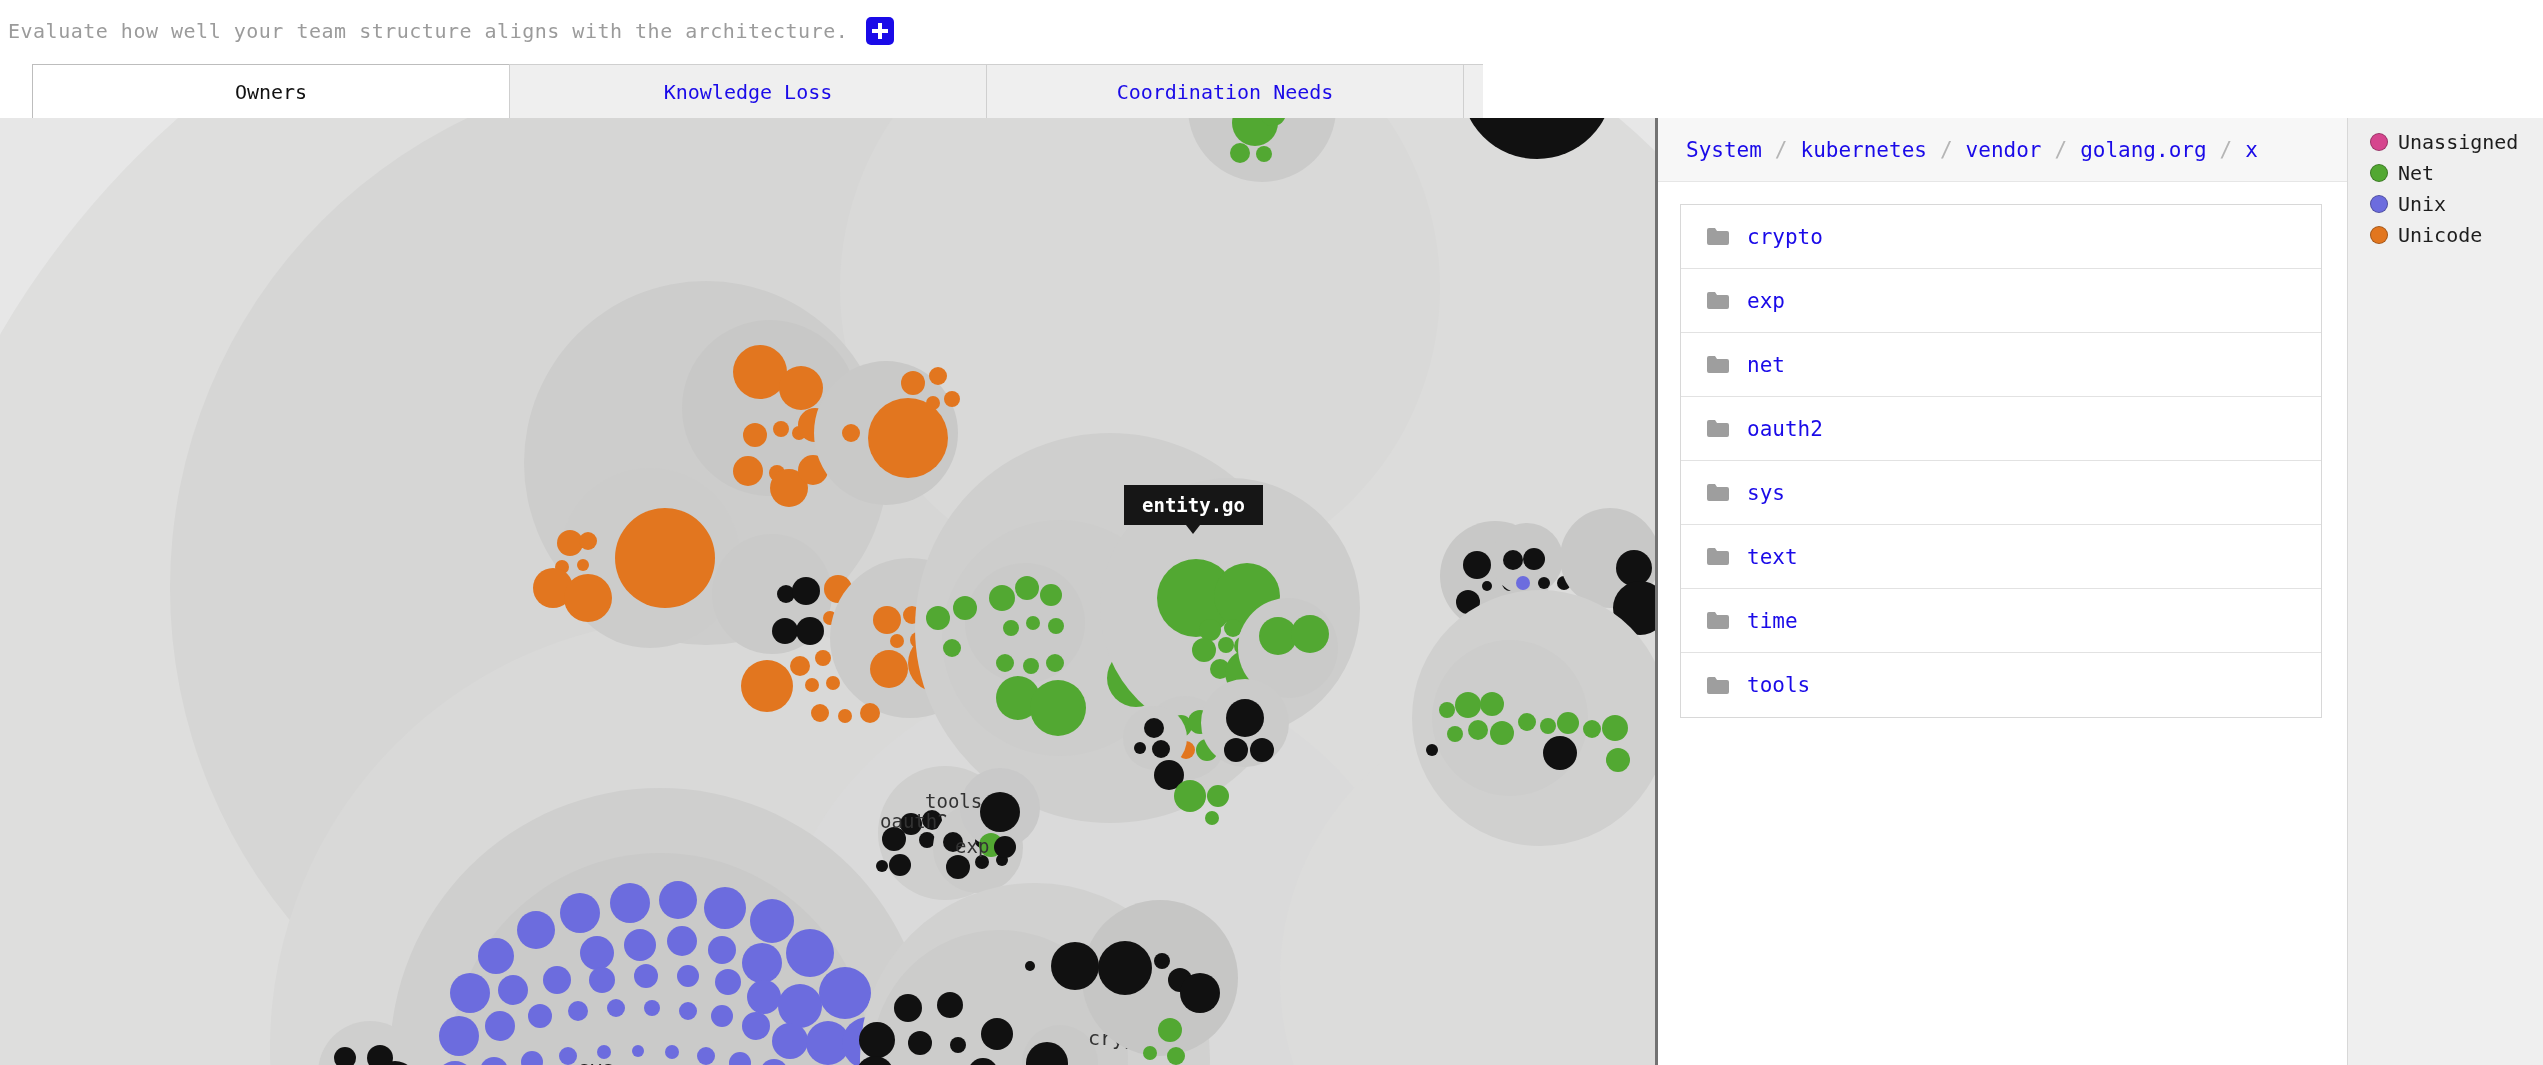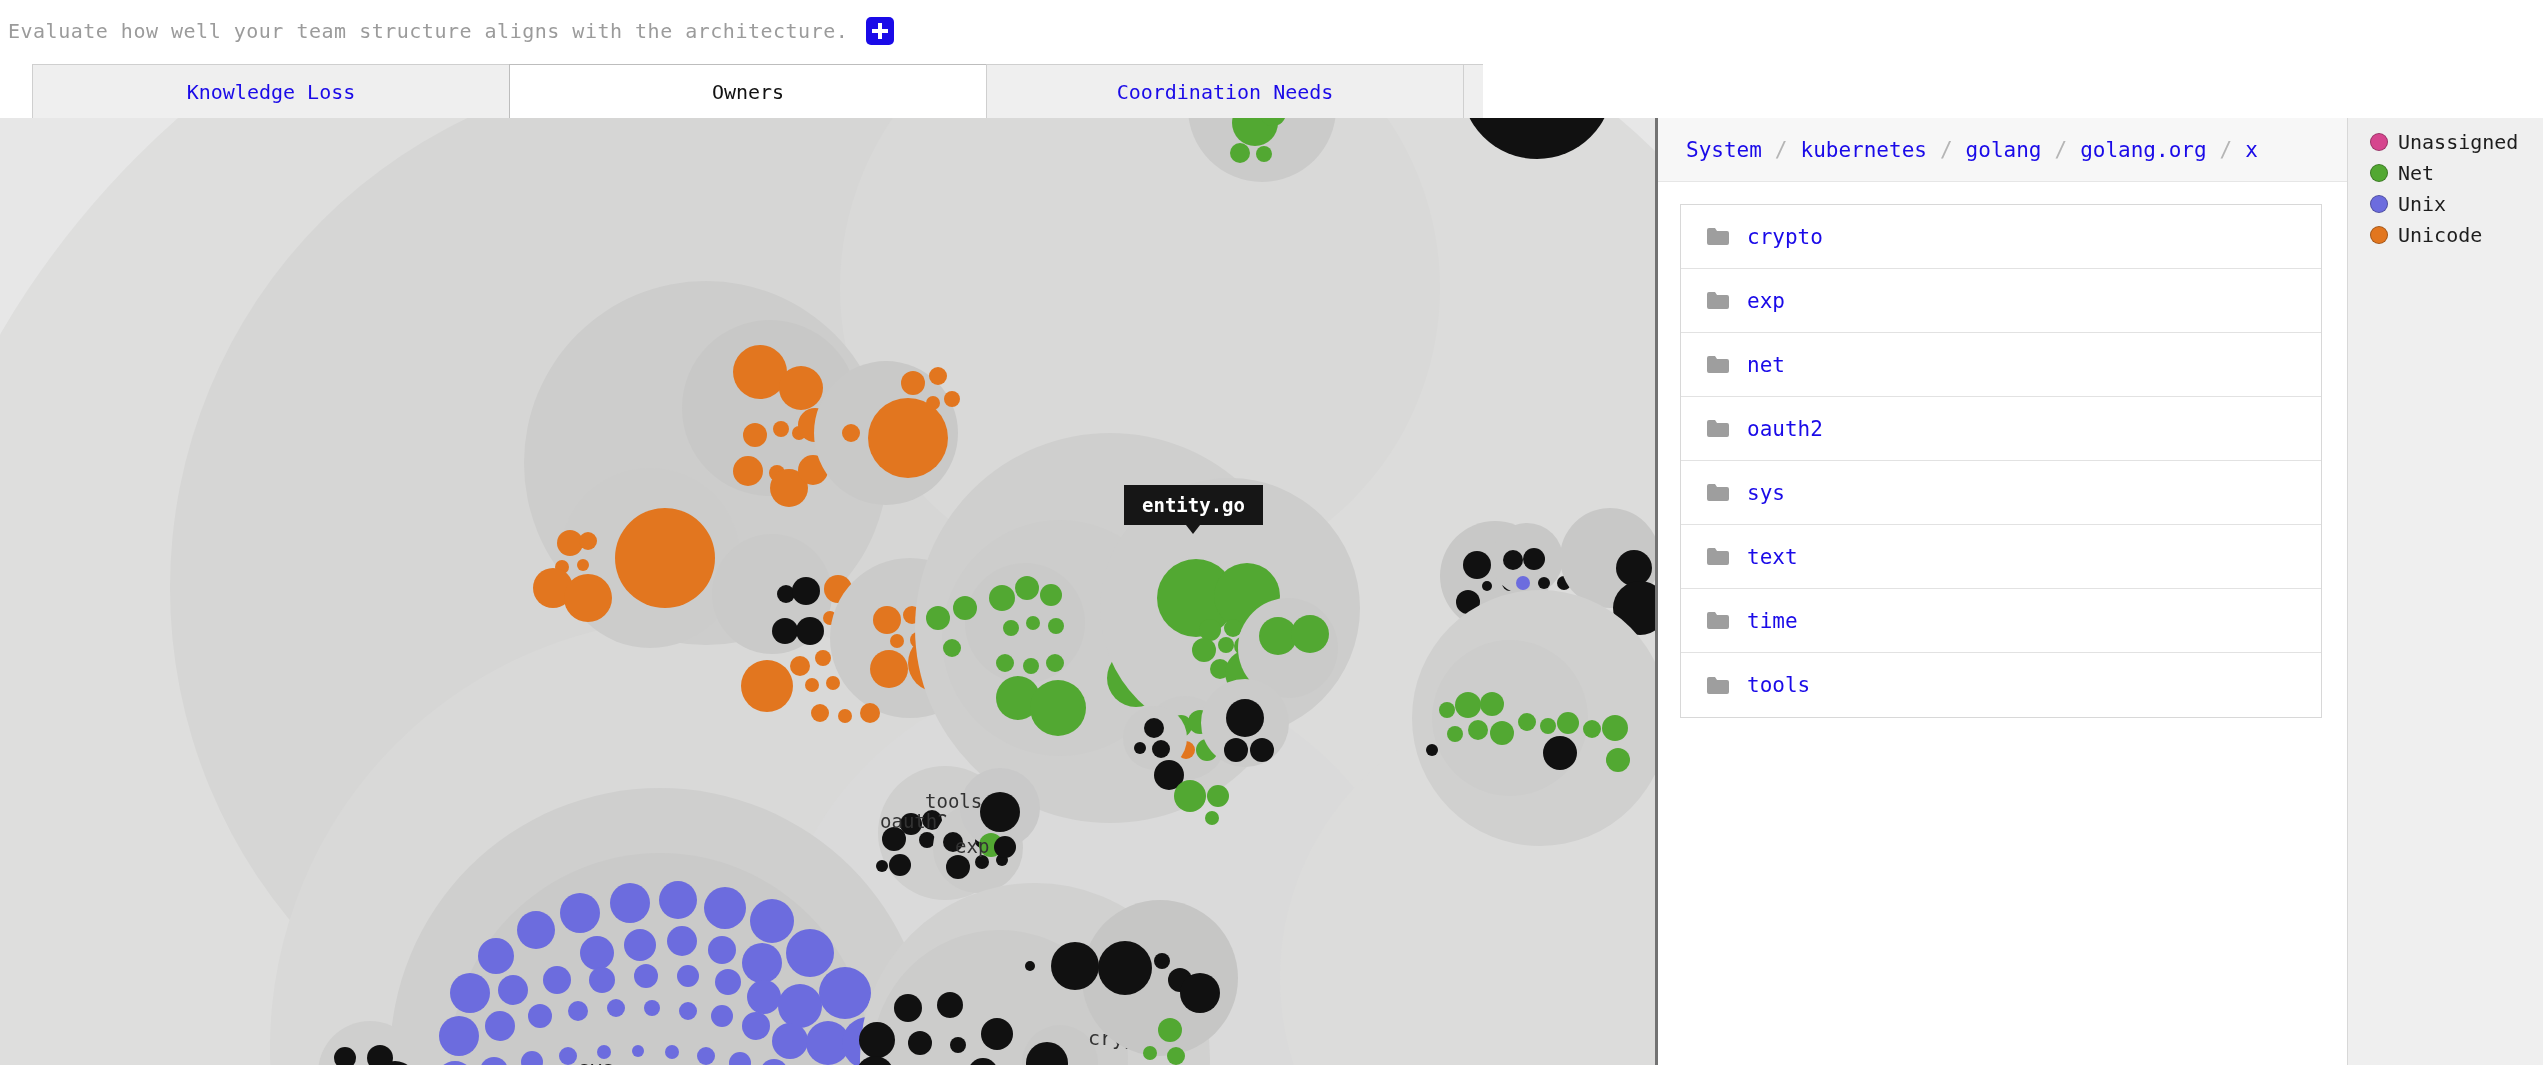--- a/index.html
+++ b/index.html
@@ -176,25 +176,25 @@
 </style>
 </head>
 <body>
 
 <div class="header">
   <span class="header-title">Evaluate how well your team structure aligns with the architecture.</span>
   <div class="add-btn"></div>
 </div>
 
 <div class="tabbar">
+  <div class="tab active">
+    <span>Owners</span>
+  </div>
   <div class="tab">
     <span>Knowledge Loss</span>
-  </div>
-  <div class="tab active">
-    <span>Owners</span>
   </div>
   <div class="tab">
     <span>Coordination Needs</span>
   </div>
   <div class="tab spacer"></div>
 </div>
 
 <div class="main">
 
   <div class="viz">
@@ -530,21 +530,21 @@
 
     <div class="tooltip">entity.go</div>
   </div>
 
   <div class="panel">
     <div class="breadcrumb">
       <span class="crumb">System</span>
       <span class="crumb-sep">/</span>
       <span class="crumb">kubernetes</span>
       <span class="crumb-sep">/</span>
-      <span class="crumb">golang</span>
+      <span class="crumb">vendor</span>
       <span class="crumb-sep">/</span>
       <span class="crumb">golang.org</span>
       <span class="crumb-sep">/</span>
       <span class="crumb">x</span>
     </div>
 
     <div class="filelist">
       <div class="file-row">
         <svg class="folder-icon" viewBox="0 0 22 17">
             <path d="M0 2a2 2 0 012-2h6l2 3h10a2 2 0 012 2v10a2 2 0 01-2 2H2a2 2 0 01-2-2z" fill="#9e9e9e"></path>

